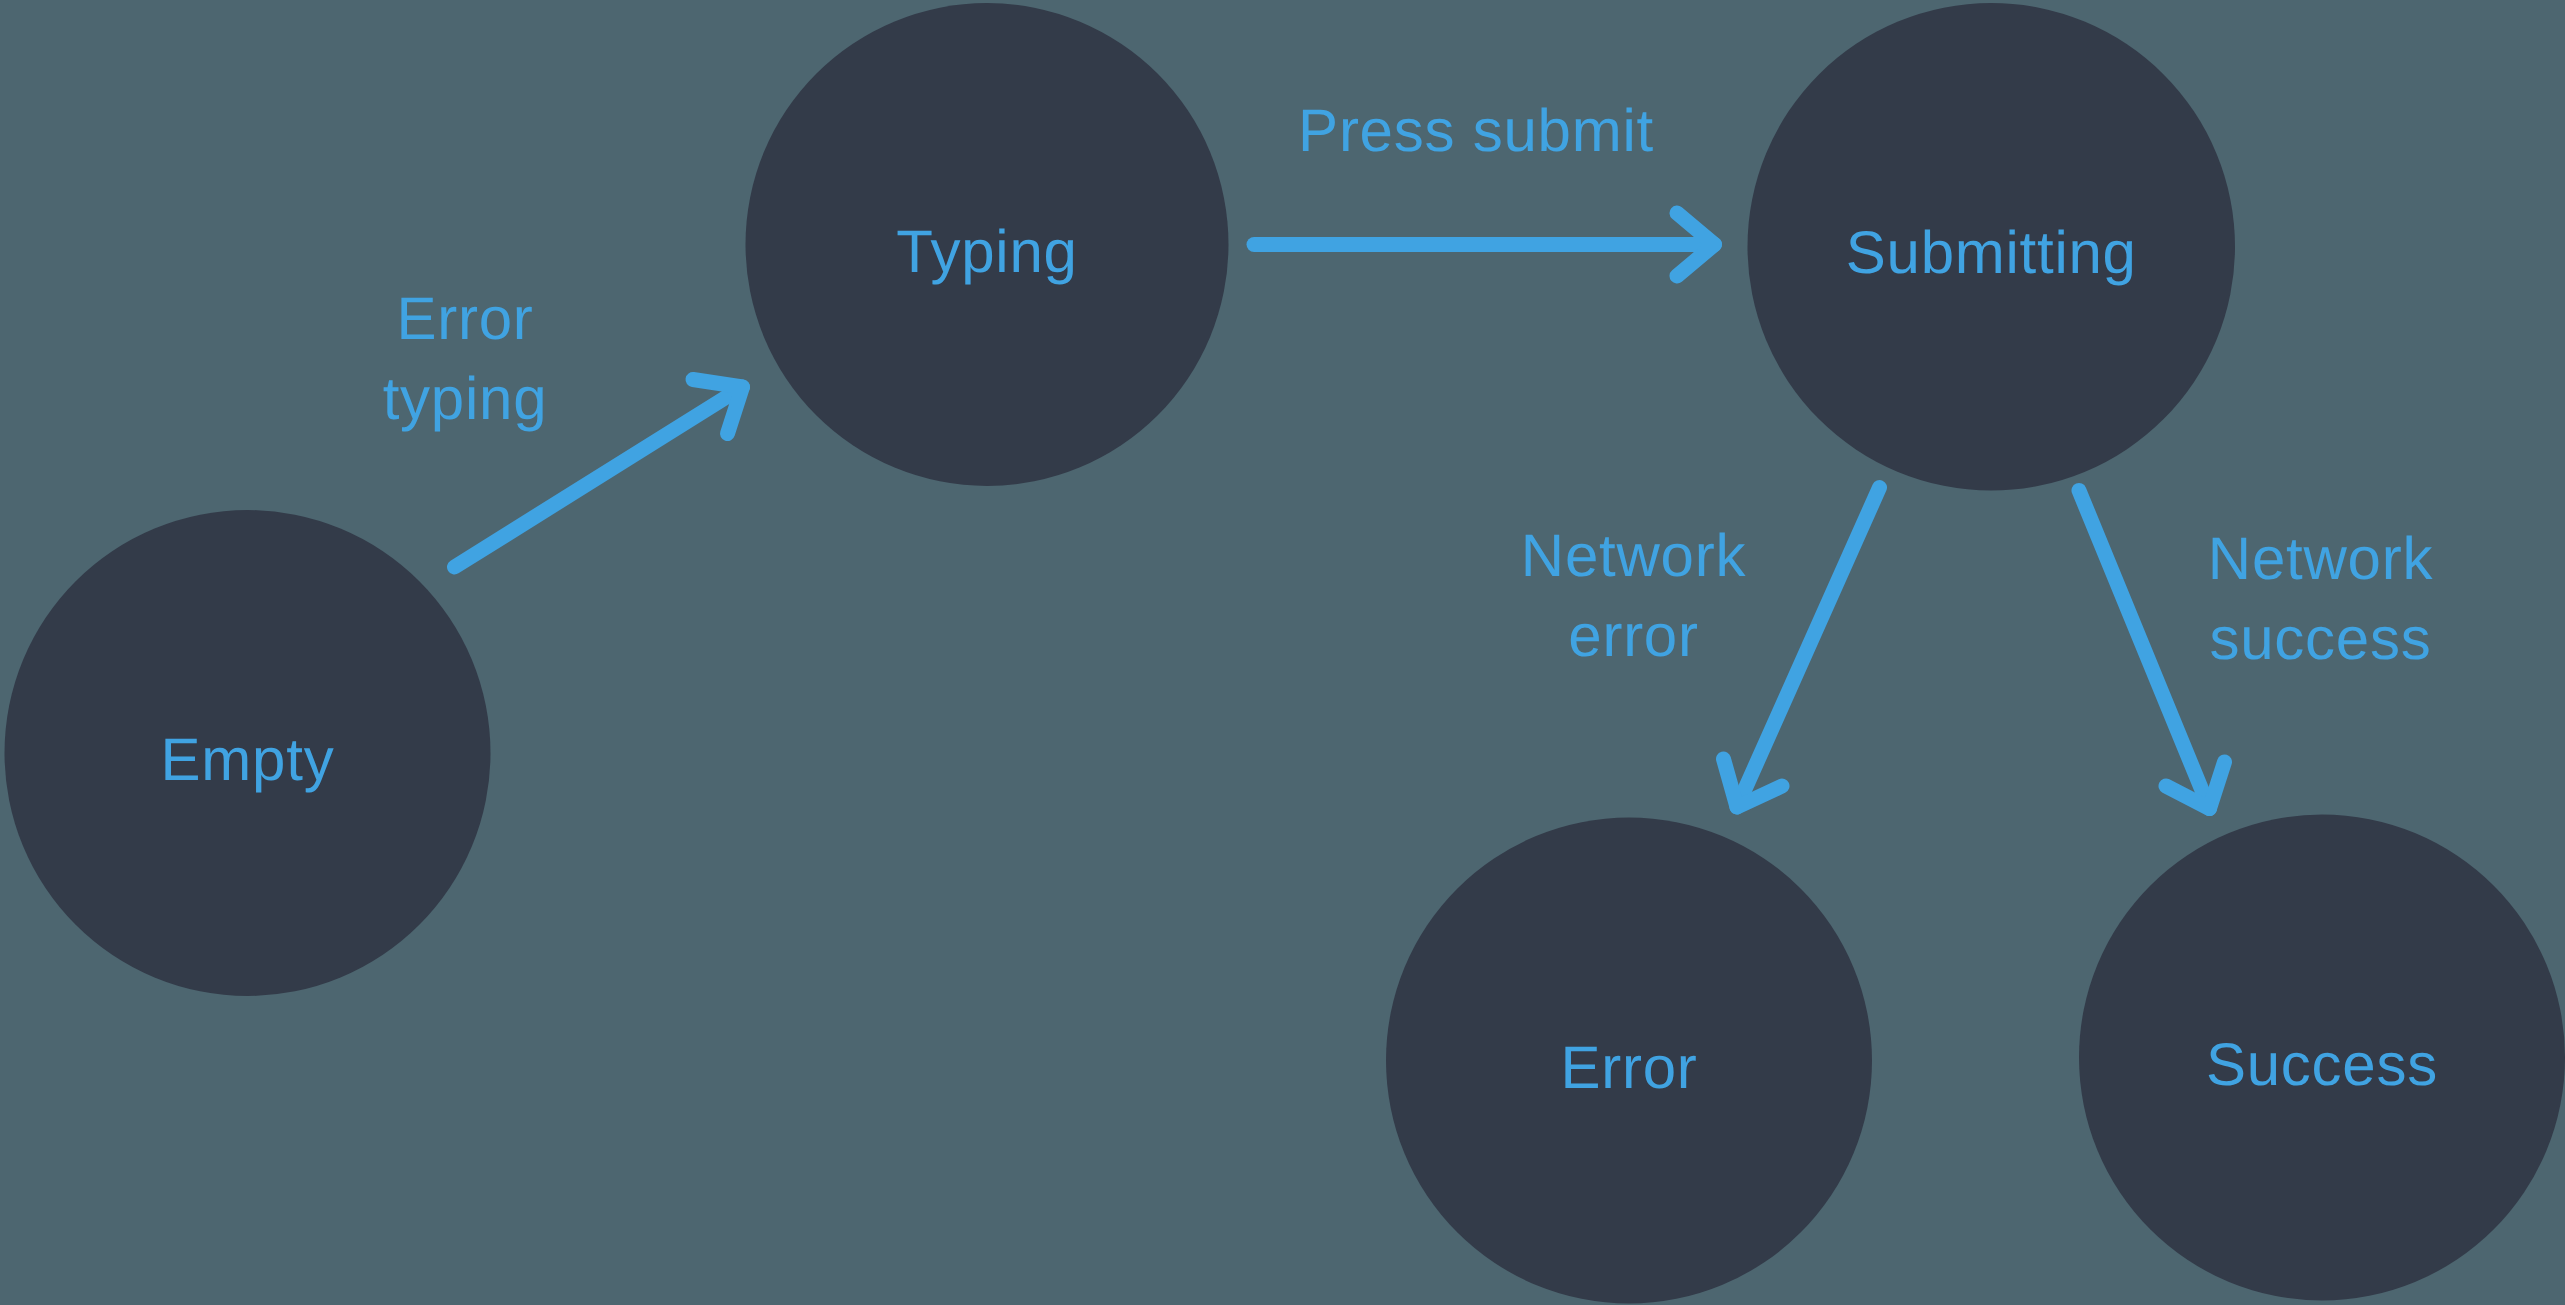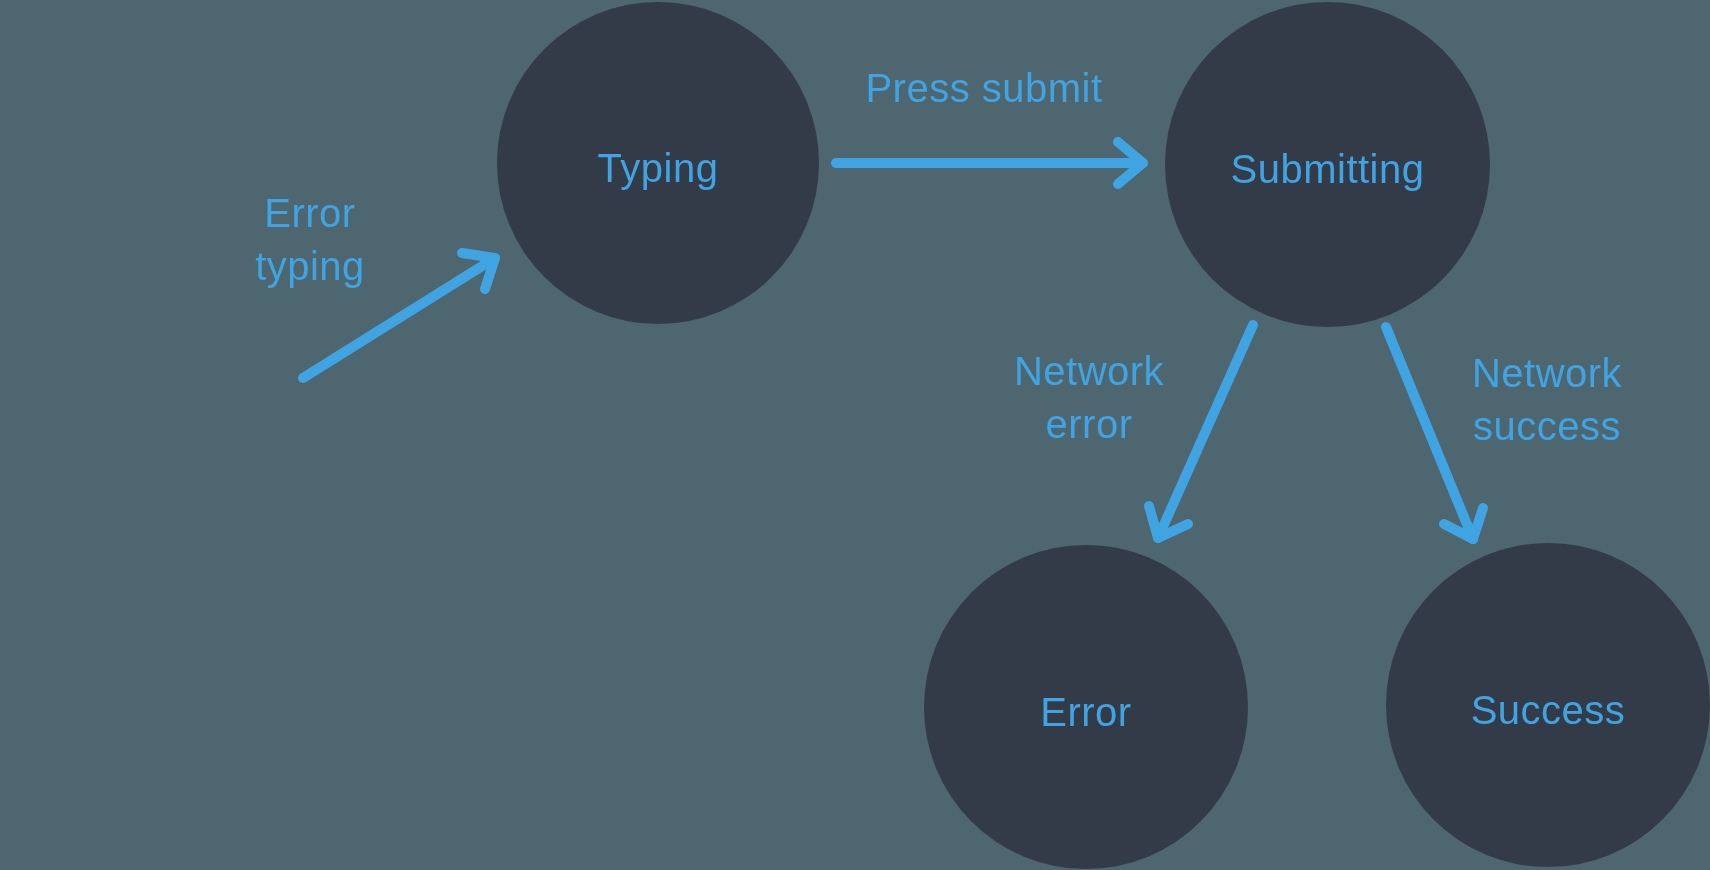--- a/index.html
+++ b/index.html
@@ -89,20 +89,23 @@
     <g>
       <line x1="1253" y1="325" x2="1158" y2="538"></line>
       <polyline points="1188,524 1158,538 1149,506"></polyline>
     </g>
     <g>
       <line x1="1386" y1="327" x2="1473" y2="539"></line>
       <polyline points="1483,508 1473,539 1444,524"></polyline>
     </g>
   </svg>
 
+  <div class="node node-empty">
+    <span class="node-label">Empty</span>
+  </div>
 
   <div class="node node-typing">
     <span class="node-label">Typing</span>
   </div>
 
   <div class="node node-submitting">
     <span class="node-label">Submitting</span>
   </div>
 
   <div class="node node-error">

